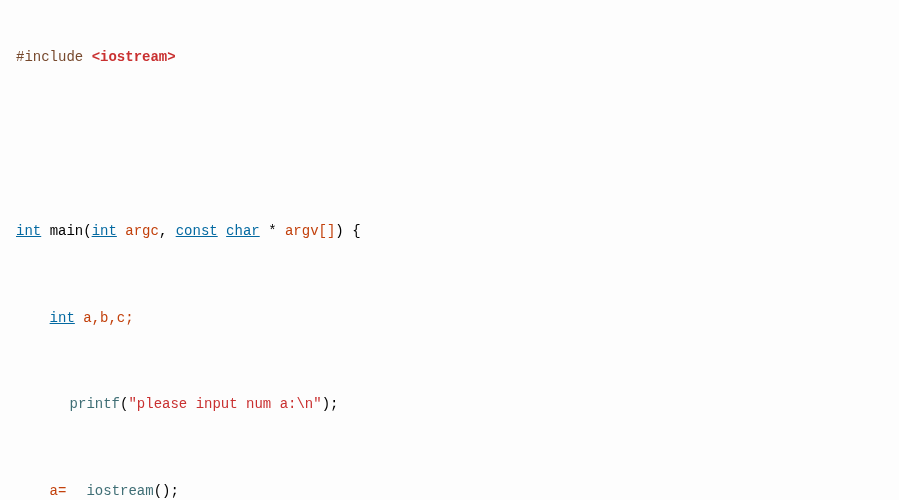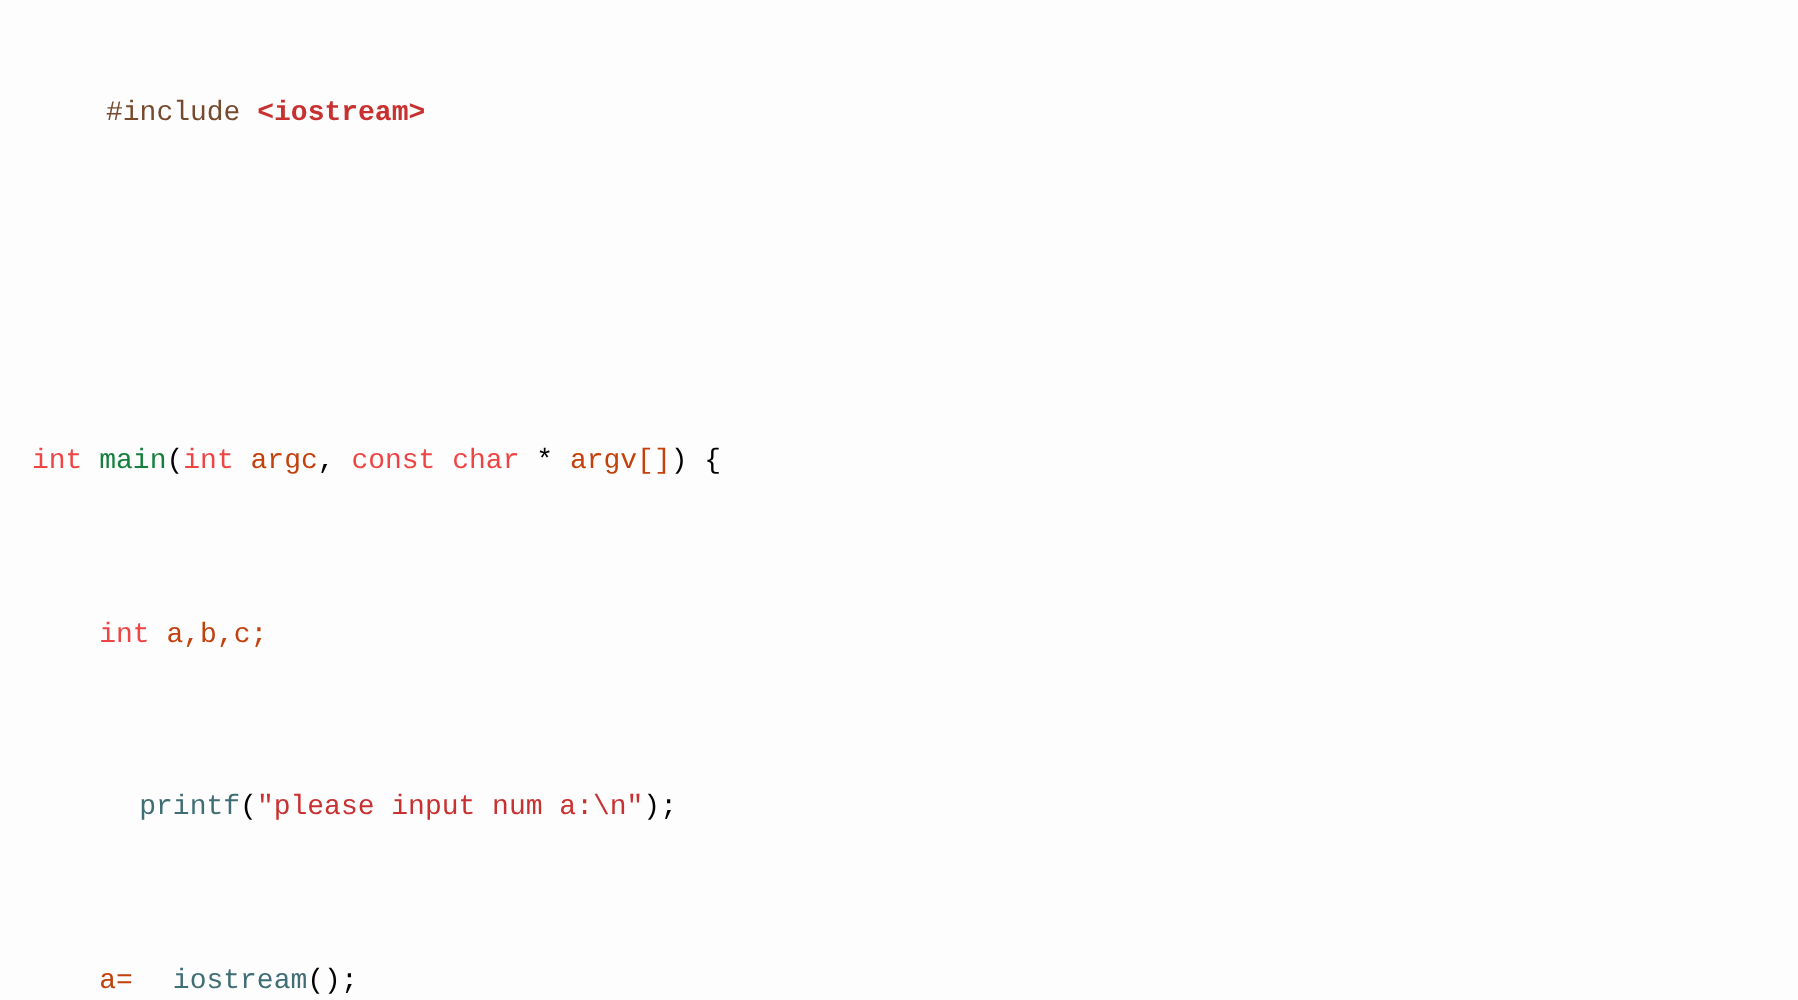--- a/index.html
+++ b/index.html
@@ -14,24 +14,24 @@
     flex-direction: column;
   }
   .editor {
     padding: 4px 8px 10px 16px;
     line-height: 1.55;
     white-space: pre;
     flex: 0 0 auto;
     position: relative;
   }
   .line { min-height: 1.55em; }
-  .tok-pp   { color: #77492d; margin-left: 37px; }
+  .tok-pp   { color: #77492d; }
   .tok-inc  { color: #c93030; font-weight: bold; }
-  .tok-type { color: #ef4444; }
-  .tok-fn   { color: #15803d; }
+  .tok-type { color: #0369a1; text-decoration: underline; }
+  .tok-fn   { color: #000000; }
   .tok-call { color: #3f6e75; padding-left: 20px; }
   .tok-str  { color: #c93030; }
   .tok-punc { color: #000; }
   .tok-id   { color: #c2410c; }
 
   .bottom {
     display: flex;
     flex: 1 1 auto;
     min-height: 0;
   }

